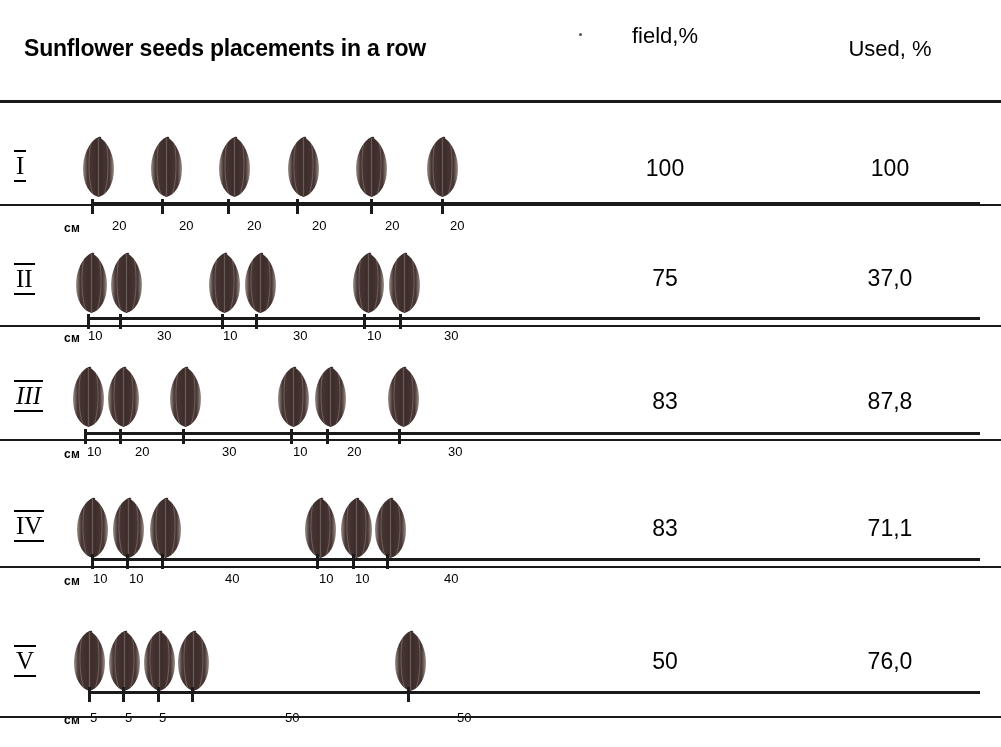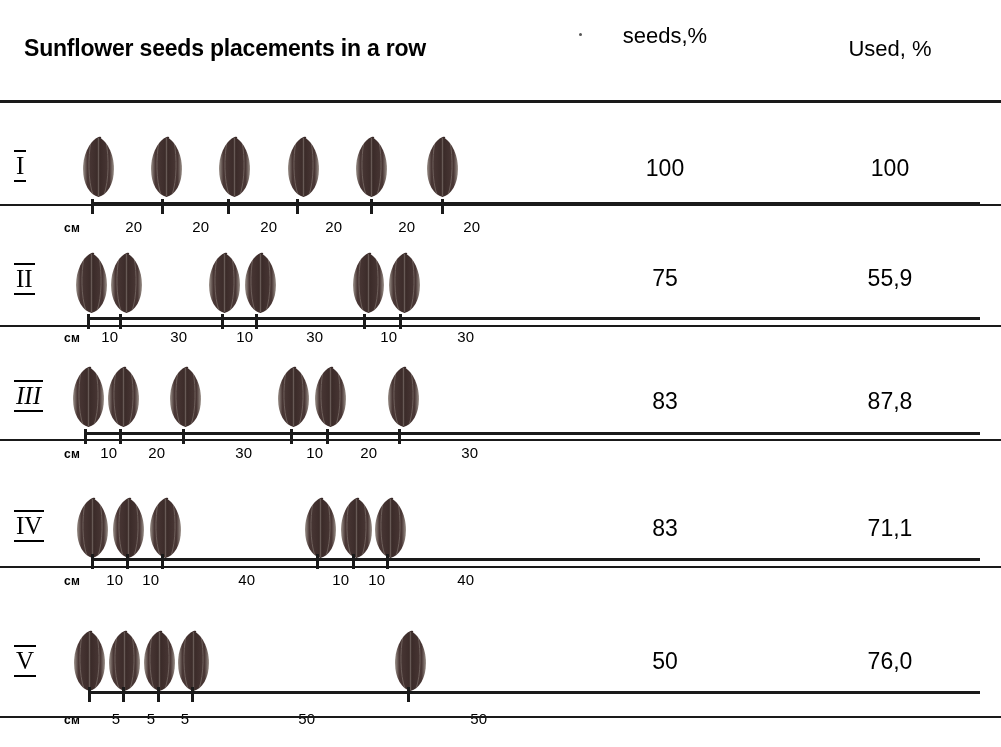--- a/index.html
+++ b/index.html
@@ -23,36 +23,36 @@
       border-top:2px solid #000;border-bottom:2px solid #000;padding:1px 2px 2px 2px;}
 
   
   .seed{position:absolute;width:37px;height:62px;}
   .seed svg{display:block;width:100%;height:100%;}
 
   
   .ruler{position:absolute;height:2.6px;background:#1a1a1a;}
   .tick{position:absolute;width:2.6px;height:15px;background:#1a1a1a;}
   .cm{position:absolute;font-size:12px;font-weight:bold;letter-spacing:0.4px;}
-  .gap{position:absolute;font-size:15px;text-align:right;}
+  .gap{position:absolute;font-size:13px;text-align:left;}
 
   
   .v-area{position:absolute;width:180px;text-align:center;font-size:23px;}
   .v-yield{position:absolute;width:180px;text-align:center;font-size:23px;}
 </style>
 </head>
 <body>
 
 <div class="sheet">
 
   <div class="header">
     <div class="hdr-title">Sunflower seeds placements in a row</div>
     <div class="hdr-dot"></div>
     <div class="hdr-col2">
-      <div>seeds,%</div>
+      <div>field,%</div>
     </div>
     <div class="hdr-col3">Used, %</div>
   </div>
 
   <div class="rule-head" style="top:100px"></div>
 
   <div id="rows-host">
       <div class="row" style="top: 0px;">
         <div class="rn" style="left: 14px; top: 150px;">I</div>
         <div class="seed" style="left: 80px; top: 136px;">
@@ -359,21 +359,21 @@
         <div class="tick" style="left: 363px; top: 314px;"></div>
         <div class="tick" style="left: 399px; top: 314px;"></div>
         <div class="cm" style="left: 64px; top: 331px;">см</div>
         <div class="gap" style="left: 88px; top: 328px; width: 30px;">10</div>
         <div class="gap" style="left: 157px; top: 328px; width: 30px;">30</div>
         <div class="gap" style="left: 223px; top: 328px; width: 30px;">10</div>
         <div class="gap" style="left: 293px; top: 328px; width: 30px;">30</div>
         <div class="gap" style="left: 367px; top: 328px; width: 30px;">10</div>
         <div class="gap" style="left: 444px; top: 328px; width: 30px;">30</div>
         <div class="v-area" style="left: 575px; top: 265px;">75</div>
-        <div class="v-yield" style="left: 800px; top: 265px;">55,9</div>
+        <div class="v-yield" style="left: 800px; top: 265px;">37,0</div>
         <div class="rule-row" style="top: 325px;"></div>
       </div>
       <div class="row" style="top: 0px;">
         <div class="rn" style="left: 14px; top: 380px; font-style: italic;">III</div>
         <div class="seed" style="left: 70px; top: 366px;">
           <svg viewBox="0 0 37 62" preserveAspectRatio="none" aria-hidden="true">
     <defs>
       <linearGradient id="g12" x1="0" y1="0" x2="1" y2="0">
         <stop offset="0%" stop-color="#9d938c"></stop>
         <stop offset="14%" stop-color="#4a3836"></stop>

